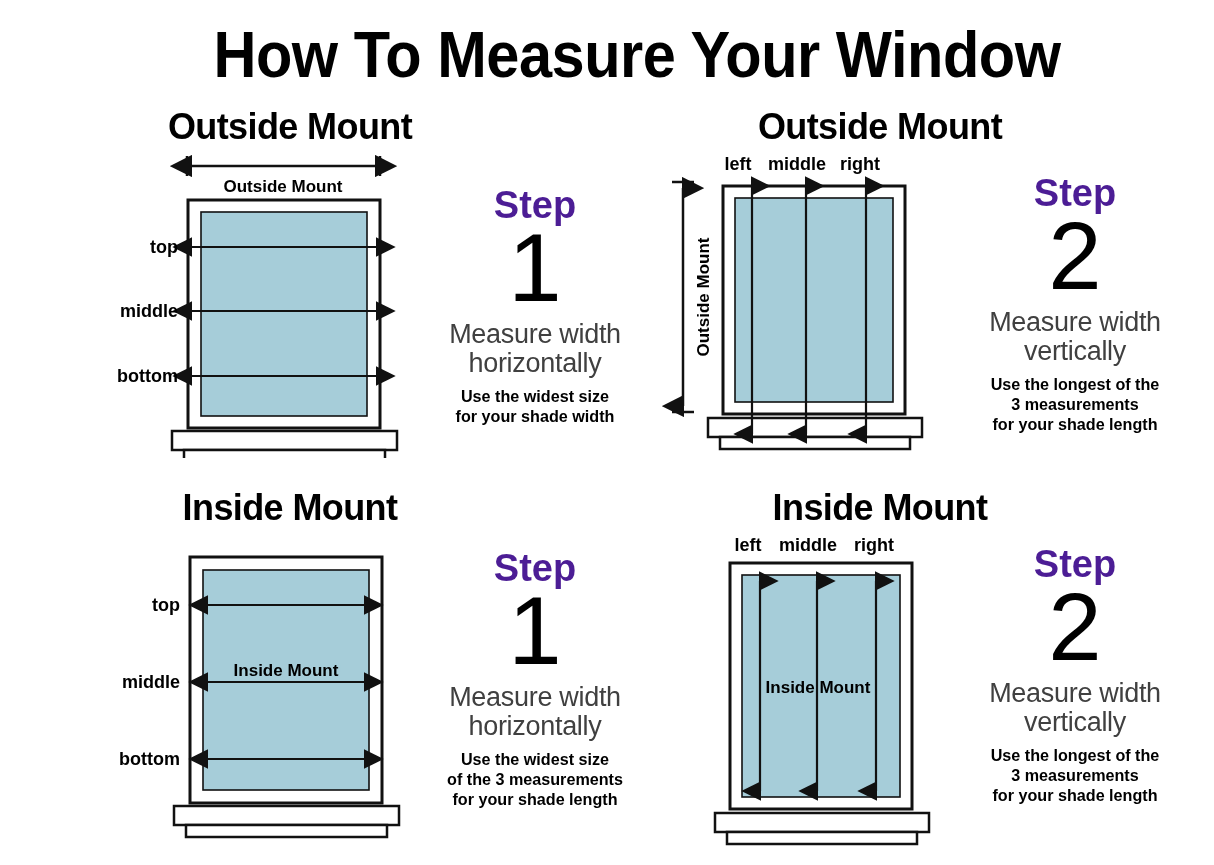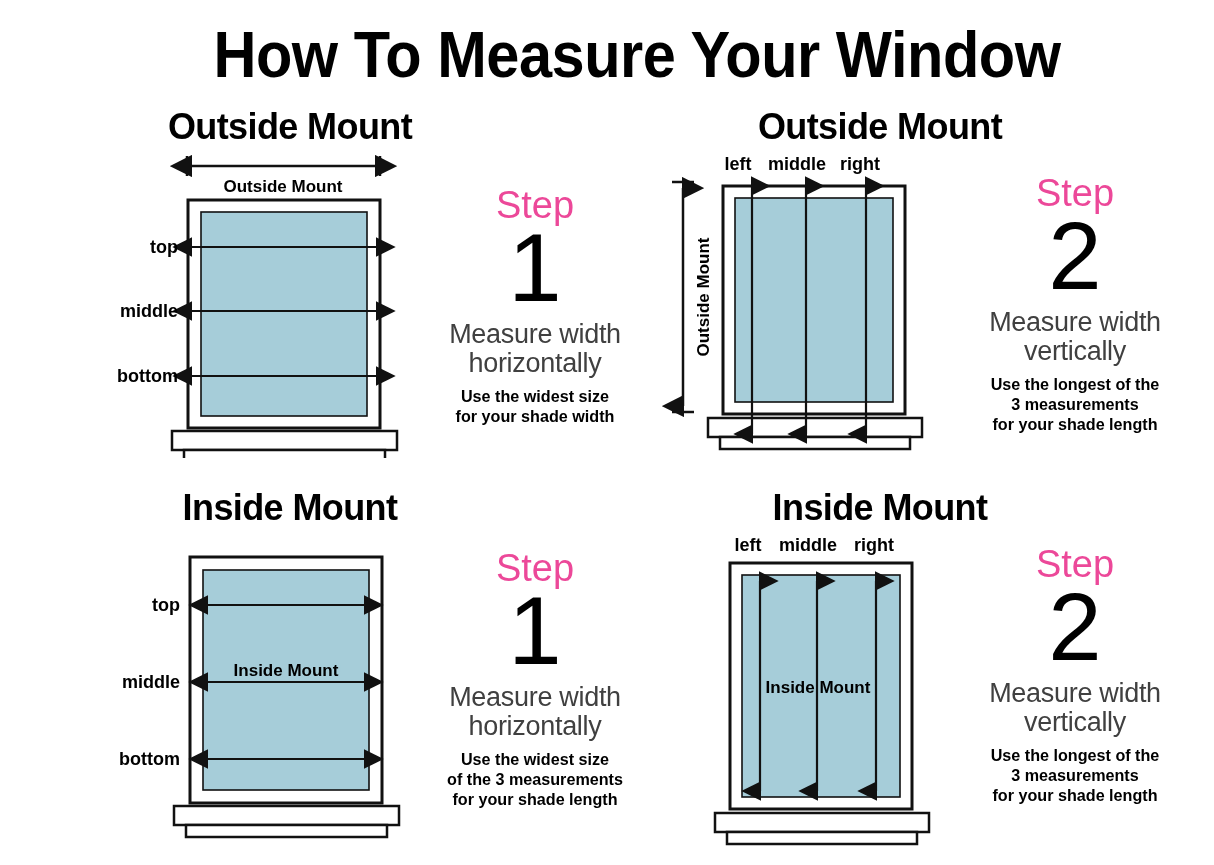--- a/index.html
+++ b/index.html
@@ -45,21 +45,21 @@
   .step-block {
     position: absolute;
     text-align: center;
     width: 230px;
   }
   #panel-tl .step-block { left: 330px; top: 80px; }
   #panel-tr .step-block { left: 300px; top: 68px; }
   #panel-bl .step-block { left: 330px; top: 62px; }
   #panel-br .step-block { left: 300px; top: 58px; }
 
-  .step-word { font-size: 38px; font-weight: 400; line-height: 1.0; color:#ec4899; }
+  .step-word { font-size: 38px; font-weight: 700; line-height: 1.0; color:#4c1d95; }
   .step-num  { font-size: 96px; font-weight: 400; line-height: 0.92; color:#000; }
   .step-desc {
     font-size: 27px; font-weight: 500; line-height: 1.08;
     margin-top: 8px; letter-spacing: -0.3px; color:#404040;
   }
   .step-fine {
     font-size: 17px; font-weight: bold; line-height: 1.18;
     margin-top: 8px; transform: scaleX(0.95); color:#000;
   }
 

